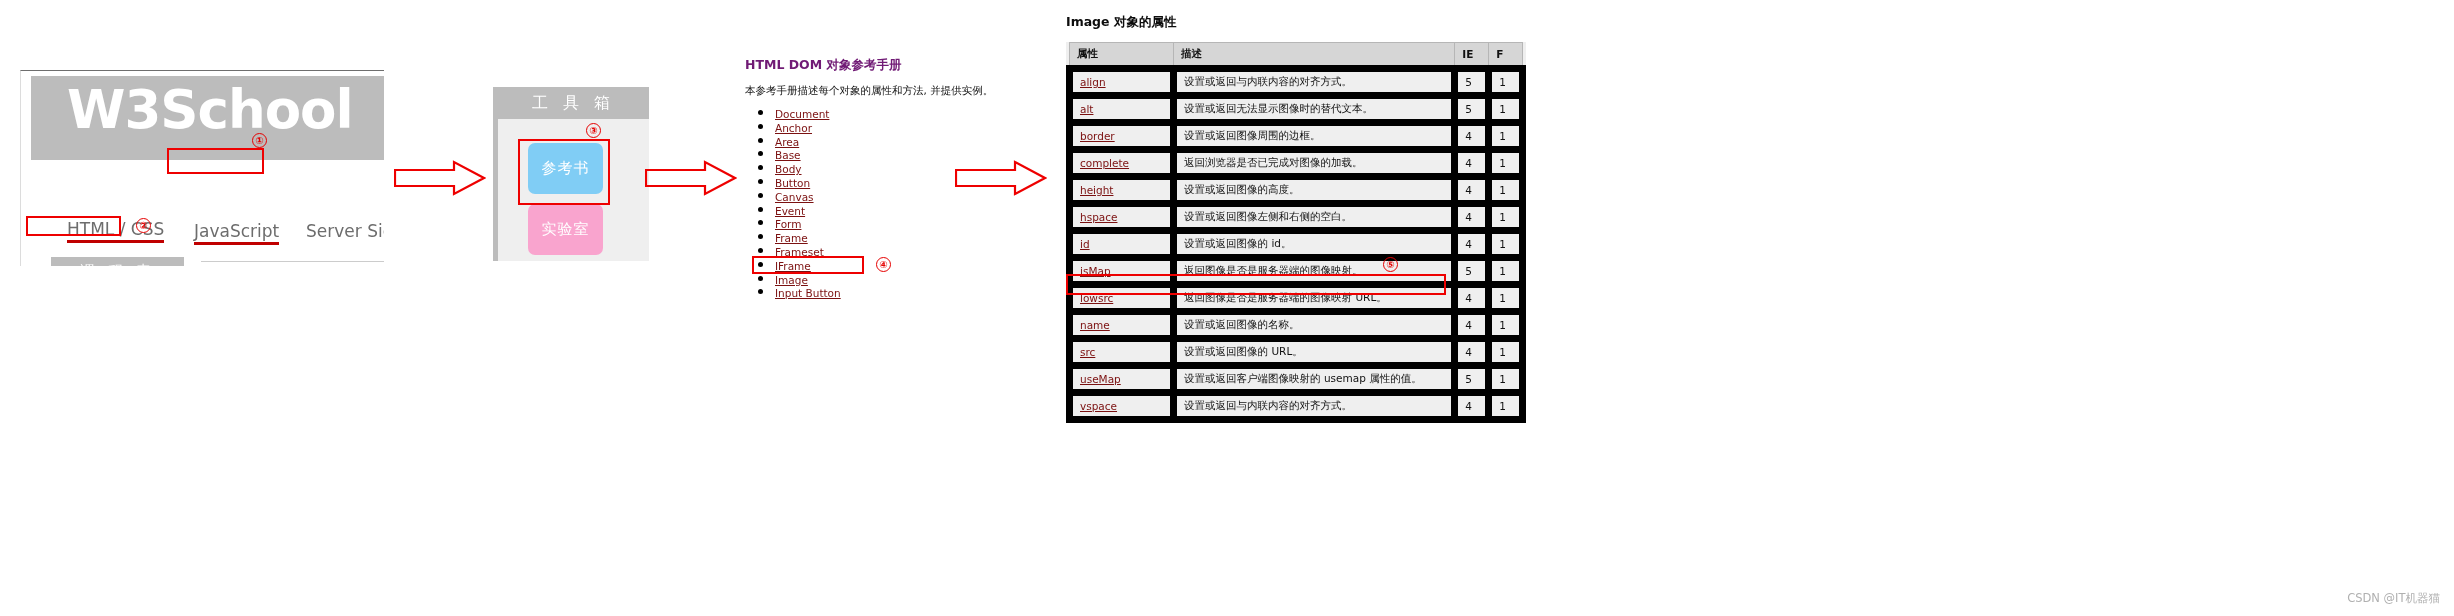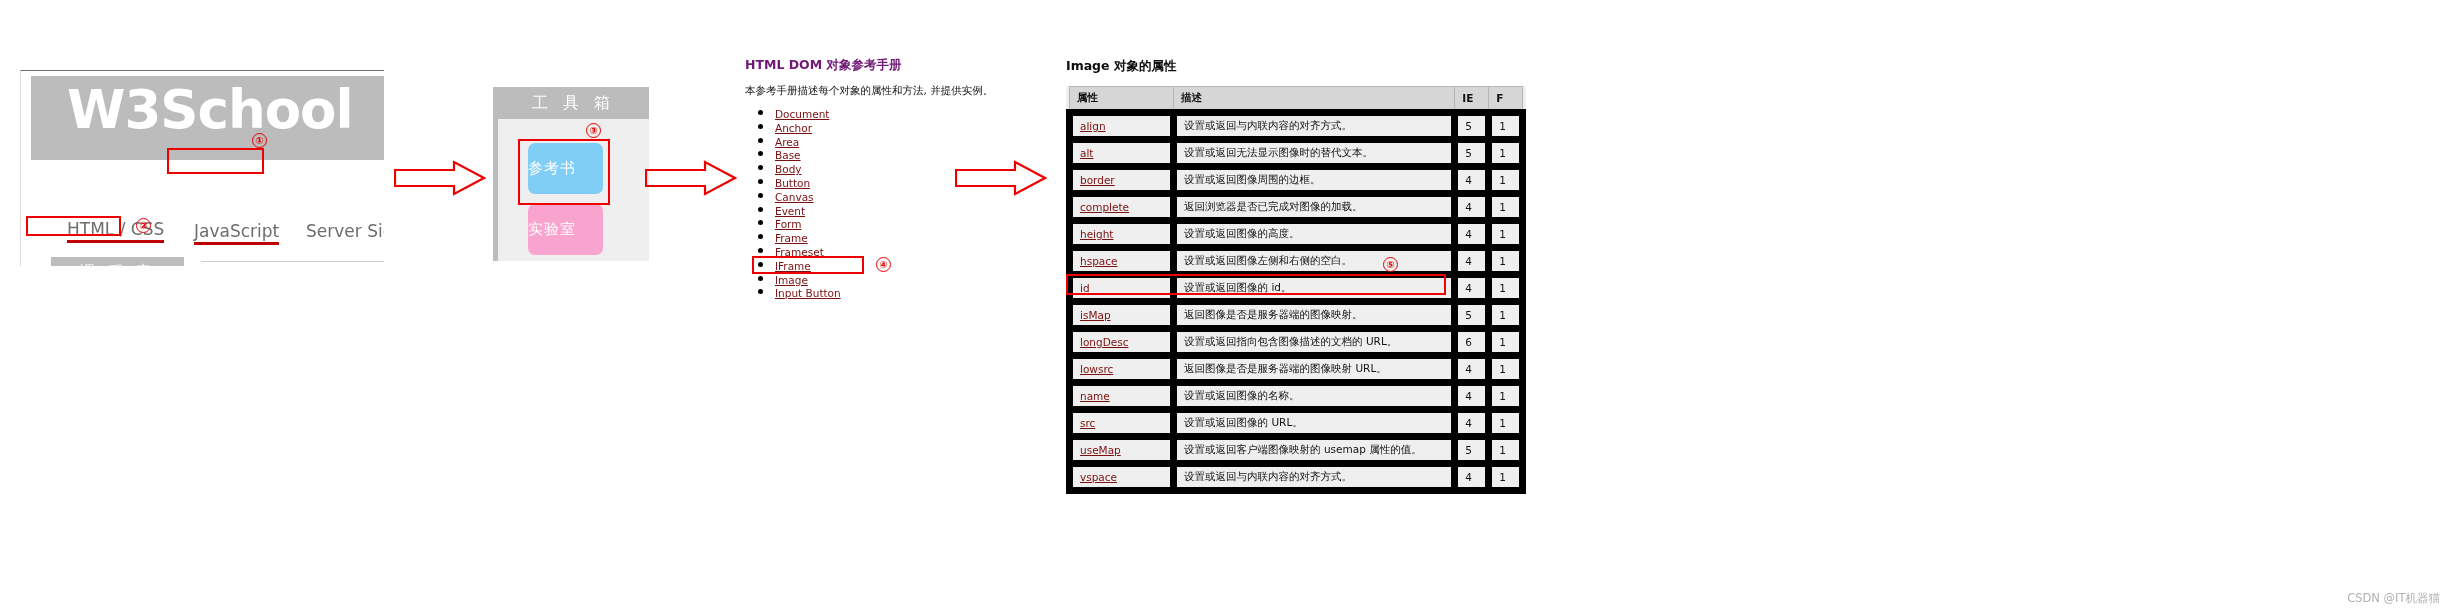--- a/index.html
+++ b/index.html
@@ -95,21 +95,21 @@
   }
   #toolbox-head{
     height:32px; background:#bcbcbc; color:#fff;
     font-size:16px; text-align:center; line-height:32px;
     letter-spacing:5px;
     font-family:"DejaVu Sans", sans-serif;
   }
   .tb-btn{
     position:absolute; left:30px; width:75px; height:51px;
     border-radius:7px; color:#ffffff; font-size:15px;
-    line-height:51px; letter-spacing:1px;
+    text-align:center; line-height:51px; letter-spacing:1px;
     font-family:"DejaVu Sans", sans-serif;
   }
   #tb-ref { top:56px;  background:#80cdf5; }
   #tb-lab { top:117px; background:#f9a4ce; }
 
   
   #panel-dom{
     position:absolute; left:745px; top:57px;
     width:310px; height:235px;
     font-family:"DejaVu Sans", sans-serif;
@@ -121,21 +121,20 @@
   #dom-list li span{
     font-size:10.5px; color:#7b1010; text-decoration:underline;
     font-family:"DejaVu Sans", sans-serif;
   }
 
   
   #panel-table{
     position:absolute; left:1066px; top:14px;
     width:372px;
     font-family:"DejaVu Sans", sans-serif;
-    margin-top:44px;
   }
   #tbl-title{ font-size:12.5px; font-weight:700; color:#0d0d0d; margin-bottom:11px; }
   table#img-props{
     border-collapse:collapse;
     width:460px;
     background:#efefef;
     border:1px solid #b6b6b6;
     padding-left:28px;
   }
   #img-props th{
@@ -307,26 +306,20 @@
           <td>4</td>
           <td>1</td>
         </tr>
       <tr>
           <td class="prop"><span>isMap</span></td>
           <td>返回图像是否是服务器端的图像映射。</td>
           <td>5</td>
           <td>1</td>
         </tr>
       <tr>
-          <td class="prop"><span>longDesc</span></td>
-          <td>设置或返回指向包含图像描述的文档的 URL。</td>
-          <td>6</td>
-          <td>1</td>
-        </tr>
-      <tr>
           <td class="prop"><span>lowsrc</span></td>
           <td>返回图像是否是服务器端的图像映射 URL。</td>
           <td>4</td>
           <td>1</td>
         </tr>
       <tr>
           <td class="prop"><span>name</span></td>
           <td>设置或返回图像的名称。</td>
           <td>4</td>
           <td>1</td>

